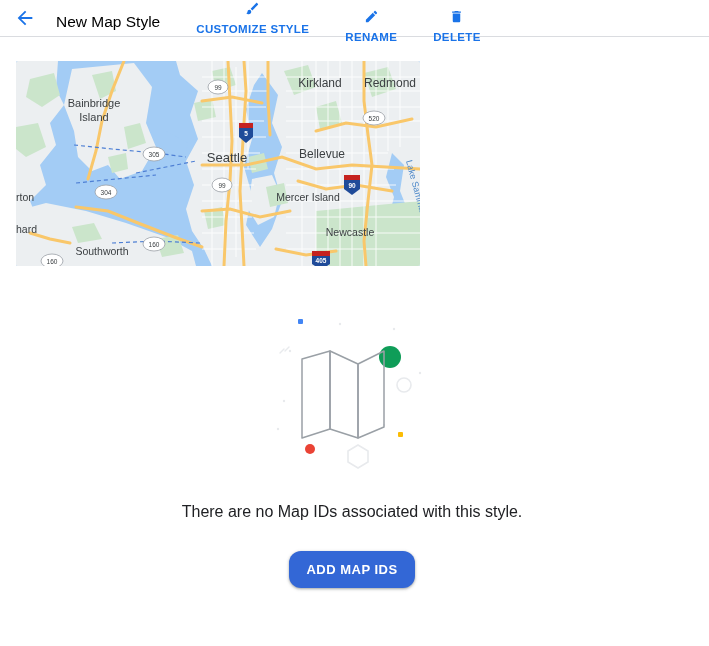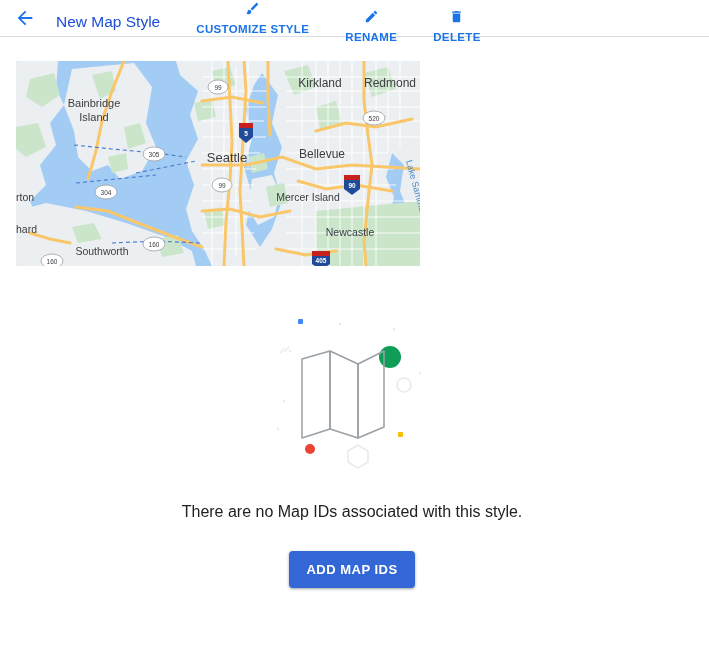--- a/index.html
+++ b/index.html
@@ -23,21 +23,21 @@
   }
   .back-btn {
     width: 26px; height: 26px;
     display: flex; align-items: center; justify-content: center;
     cursor: pointer; border: none; background: transparent;
     padding: 0; flex: 0 0 auto;
   }
   .back-btn svg { display: block; }
   .page-title {
     font-size: 15.5px;
-    color: #1d4ed8;
+    color: #000000;
     margin-left: 18px;
     white-space: nowrap;
     flex: 0 0 auto;
     margin-top: 8px;
   }
   .toolbar {
     display: flex;
     align-items: center;
     margin-left: 36px;
     flex: 1 1 auto;
@@ -92,21 +92,21 @@
     font-size: 16px;
     color: #202124;
     margin-top: 26px;
   }
   .btn-row { text-align: center; margin-top: 30px; }
   .add-btn {
     display: inline-block;
     background: #3367d6;
     color: #ffffff;
     border: none;
-    border-radius: 4px;
+    border-radius: 12px;
     font-size: 13px;
     font-weight: bold;
     letter-spacing: 0.5px;
     padding: 11px 17px;
     cursor: pointer;
     font-family: "Liberation Sans", sans-serif;
     box-shadow: 0 1px 2px rgba(60,64,67,0.3), 0 1px 3px 1px rgba(60,64,67,0.15);
   }
 </style>
 </head>

